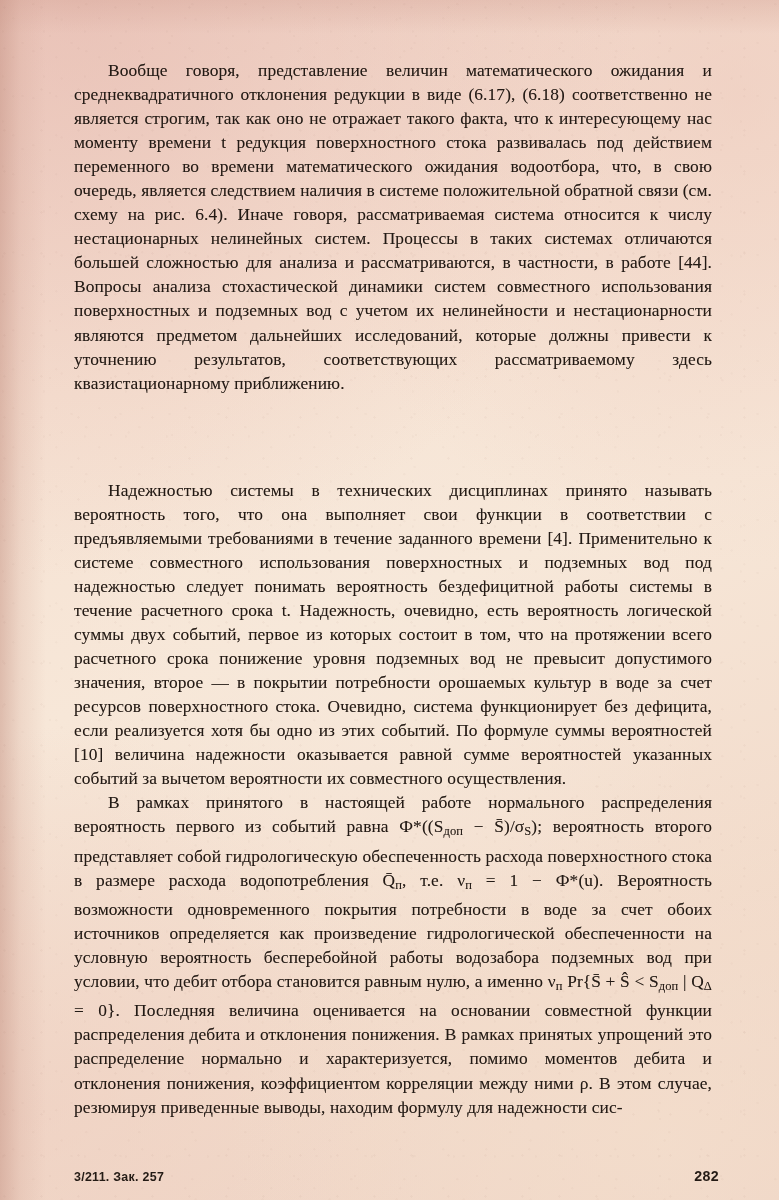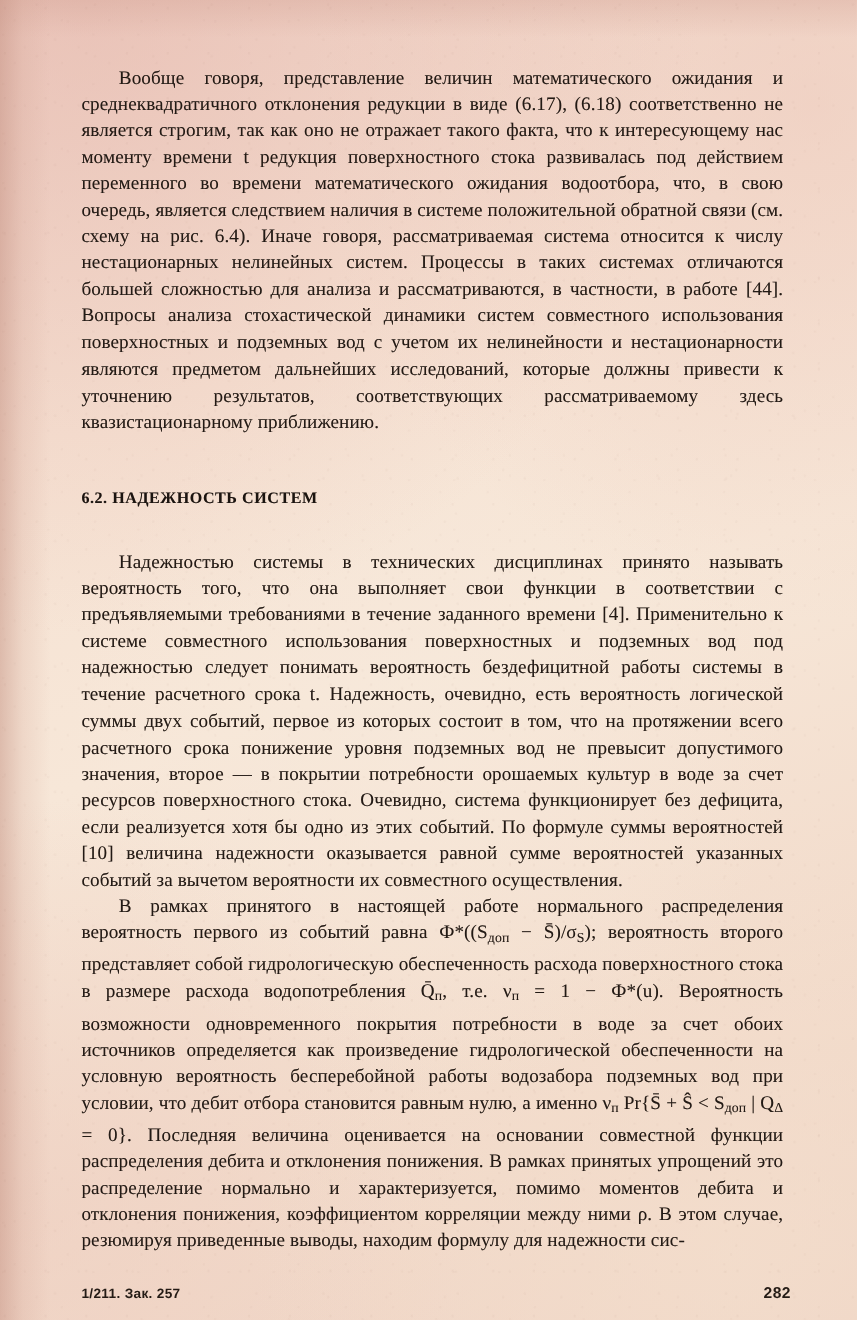--- a/index.html
+++ b/index.html
@@ -122,30 +122,29 @@
   <div id="topedge"></div>
   <div id="gutter"></div>
 
   <div id="content">
 
     <p class="para">Вообще говоря, представление величин математического ожидания и среднеквадратичного отклонения редукции в виде (6.17), (6.18) соответственно не является строгим, так как оно не отражает такого факта, что к интересующему нас моменту времени t редукция поверхностного стока развивалась под действием переменного во времени математического ожидания водоотбора, что, в свою очередь, является следствием наличия в системе положительной обратной связи (см. схему на рис. 6.4). Иначе говоря, рассматриваемая система относится к числу нестационарных нелинейных систем. Процессы в таких системах отличаются большей сложностью для анализа и рассматриваются, в частности, в работе [44]. Вопросы анализа стохастической динамики систем совместного использования поверхностных и подземных вод с учетом их нелинейности и нестационарности являются предметом дальнейших исследований, которые должны привести к уточнению результатов, соответствующих рассматриваемому здесь квазистационарному приближению.</p>
 
     <div class="gap-before-heading"></div>
 
     <h2 class="heading">
-      <span class="ln ln1">6.2. НАДЕЖНОСТЬ СИСТЕМ</span>
     </h2>
 
     <div class="gap-after-heading"></div>
 
     <p class="para">Надежностью системы в технических дисциплинах принято называть вероятность того, что она выполняет свои функции в соответствии с предъявляемыми требованиями в течение заданного времени [4]. Применительно к системе совместного использования поверхностных и подземных вод под надежностью следует понимать вероятность бездефицитной работы системы в течение расчетного срока t. Надежность, очевидно, есть вероятность логической суммы двух событий, первое из которых состоит в том, что на протяжении всего расчетного срока понижение уровня подземных вод не превысит допустимого значения, второе — в покрытии потребности орошаемых культур в воде за счет ресурсов поверхностного стока. Очевидно, система функционирует без дефицита, если реализуется хотя бы одно из этих событий. По формуле суммы вероятностей [10] величина надежности оказывается равной сумме вероятностей указанных событий за вычетом вероятности их совместного осуществления.</p>
 
     <p class="para"><span>В рамках принятого в настоящей работе нормального распределения вероятность первого из событий равна Ф*((S</span><span class="sub">доп</span><span> − S̄)/σ</span><span class="sub mi">S</span><span>); вероятность второго представляет собой гидрологическую обеспеченность расхода поверхностного стока в размере расхода водопотребления Q̄</span><span class="sub">п</span><span>, т.е. ν</span><span class="sub">п</span><span> = 1 − Ф*(u). Вероятность возможности одновременного покрытия потребности в воде за счет обоих источников определяется как произведение гидрологической обеспеченности на условную вероятность бесперебойной работы водозабора подземных вод при условии, что дебит отбора становится равным нулю, а именно ν</span><span class="sub">п</span><span> Pr{S̄ + Ŝ &lt; S</span><span class="sub">доп</span><span> | Q</span><span class="sub">Δ</span><span> = 0}. Последняя величина оценивается на основании совместной функции распределения дебита и отклонения понижения. В рамках принятых упрощений это распределение нормально и характеризуется, помимо моментов дебита и отклонения понижения, коэффициентом корреляции между ними ρ. В этом случае, резюмируя приведенные выводы, находим формулу для надежности сис-</span></p>
 
   </div>
 
   <div id="footer">
-    <span class="sig">1/211. Зак. 257</span>
+    <span class="sig">3/211. Зак. 257</span>
     <span class="pageno">282</span>
   </div>
 
   <div id="grain"></div>
 </div>
 
 </body></html>

